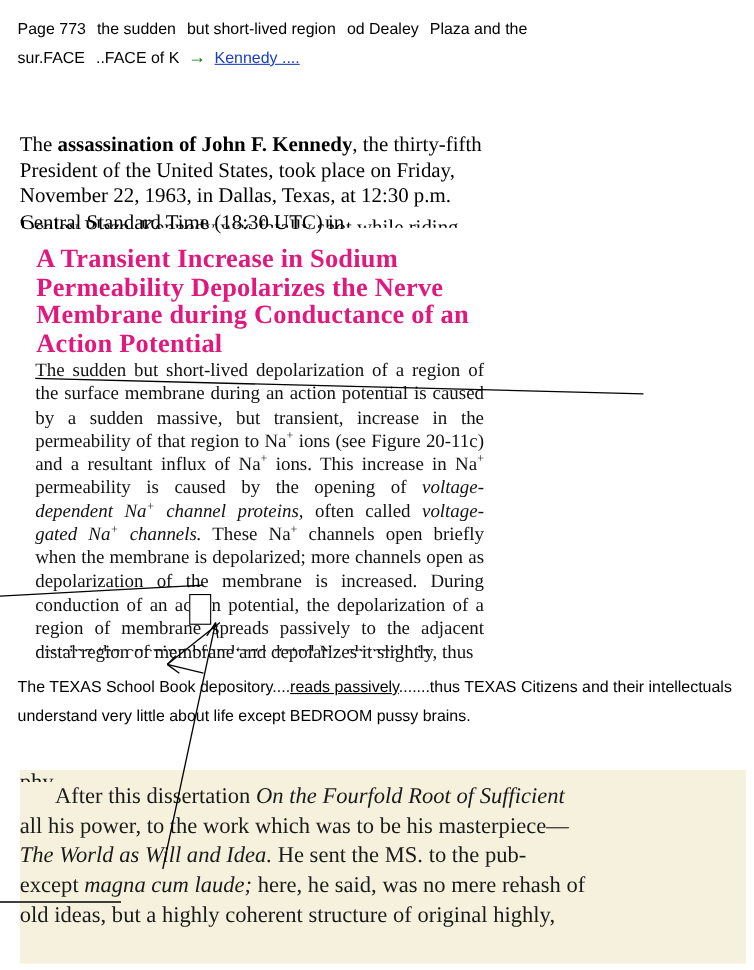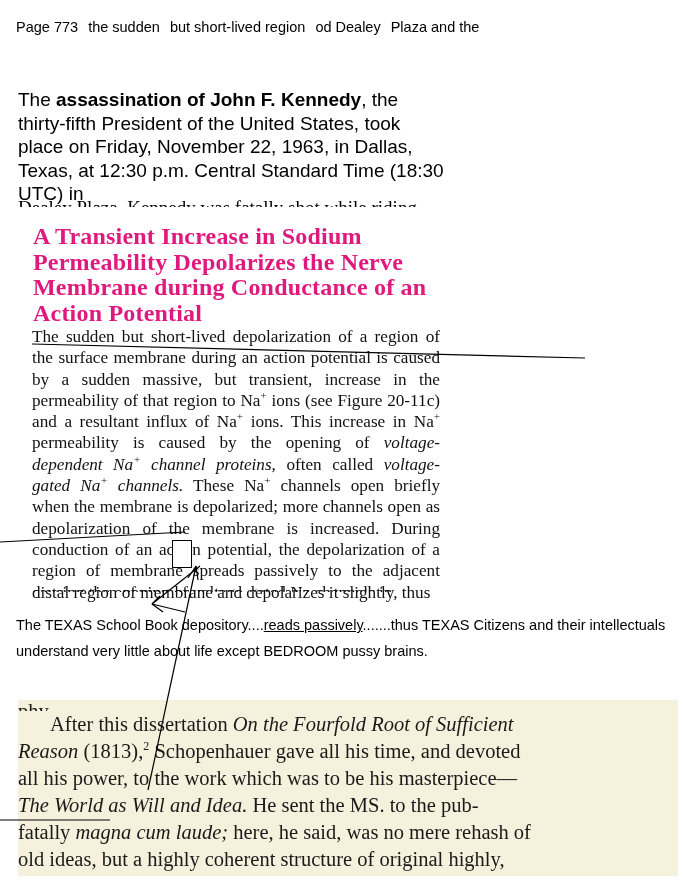--- a/index.html
+++ b/index.html
@@ -37,23 +37,23 @@
     color: #008000;
     font-size: 16px;
     font-weight: bold;
     padding: 0 4px;
   }
   #top-note .line2 { display: block; }
 
   
   #kennedy-par {
     left: 18px;
-    top: 88px;
+    top: 120px;
     width: 430px;
-    font-family: Liberation Sans, sans-serif;
+    font-family: Liberation Serif, serif;
     font-size: 19px;
     line-height: 23.5px;
     color: #000;
   }
   #kennedy-par b { font-weight: bold; }
   
   #kennedy-clip {
     left: 18px;
     top: 196px;
     width: 430px;
@@ -162,20 +162,26 @@
 </style>
 </head>
 <body>
 
 <div class="abs" id="top-note">
   <span>Page 773</span><span class="sp"></span>
   <span class="u">the  sudden</span><span class="sp"></span>
   <span>but short-lived   region</span><span class="sp"></span>
   <span class="u">od Dealey</span><span class="sp"></span>
   <span>Plaza  and the</span>
+  <span class="line2">
+    <span class="u">sur.FACE</span><span class="sp"></span>
+    <span>..FACE of K</span>
+    <span class="arrow">→</span>
+    <span class="blue">Kennedy ....</span>
+  </span>
 </div>
 
 <div class="abs" id="kennedy-par">
   <span>The </span><b>assassination of John F. Kennedy</b><span>, the thirty-fifth President of the United States, took place on Friday, November 22, 1963, in Dallas, Texas, at 12:30 p.m. Central Standard Time (18:30 UTC) in</span>
 </div>
 <div class="abs" id="kennedy-clip">
   <span>Dealey Plaza. Kennedy was fatally shot while riding</span>
 </div>
 
 <div class="abs" id="bio-heading">A Transient Increase in Sodium Permeability Depolarizes the Nerve Membrane during Conductance of an Action Potential</div>
@@ -193,29 +199,26 @@
 </div>
 
 <div class="abs" id="scan-block"></div>
 <div id="scan-text">
   <div id="scan-first-clip">
     <span>phy.</span>
   </div>
   <div id="scan-indent">
     <span>After this dissertation </span><i>On the Fourfold Root of Sufficient</i>
   </div>
-  <div>
-    <i>Reason</i><span> (1813),</span><sup>2</sup><span> Schopenhauer gave all his time, and devoted</span>
-  </div>
   <div>all his power, to the work which was to be his masterpiece—</div>
   <div>
     <i>The World as Will and Idea.</i><span>  He sent the MS. to the pub-</span>
   </div>
   <div>
-    <span>fatally </span><i>magna cum laude;</i><span> here, he said, was no mere rehash of</span>
+    <span>except </span><i>magna cum laude;</i><span> here, he said, was no mere rehash of</span>
   </div>
   <div>old ideas, but a highly coherent structure of original highly,</div>
 </div>
 
 <svg class="abs" id="overlay" viewBox="0 0 685 882">
 
   <line x1="32" y1="344" x2="585" y2="358" stroke="#000" stroke-width="1.2"></line>
 
   <line x1="0" y1="542" x2="185" y2="532" stroke="#000" stroke-width="1.2"></line>
 

